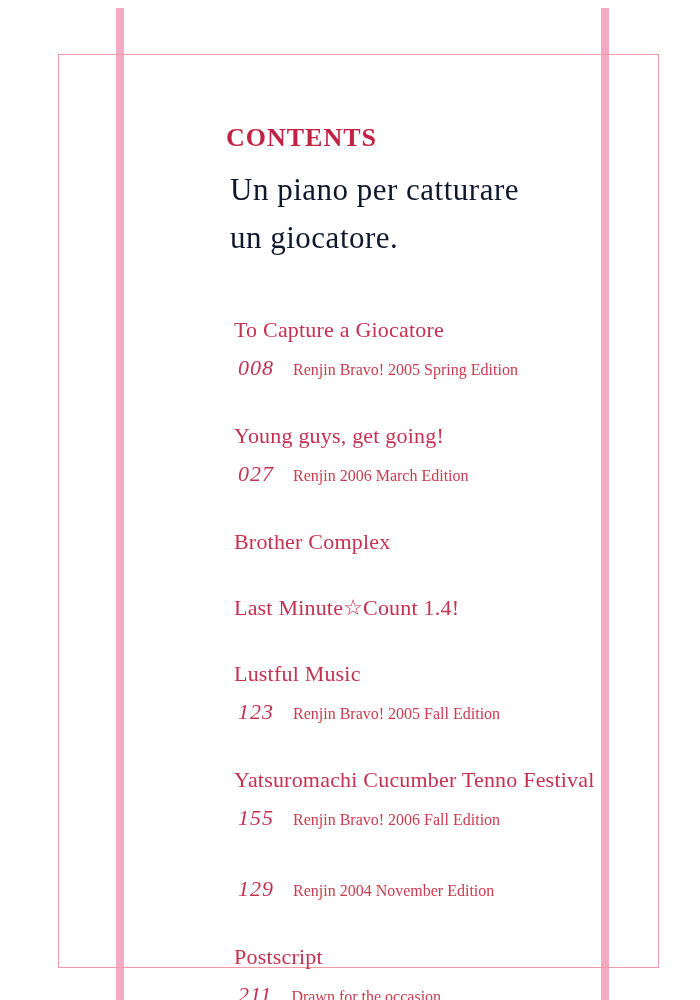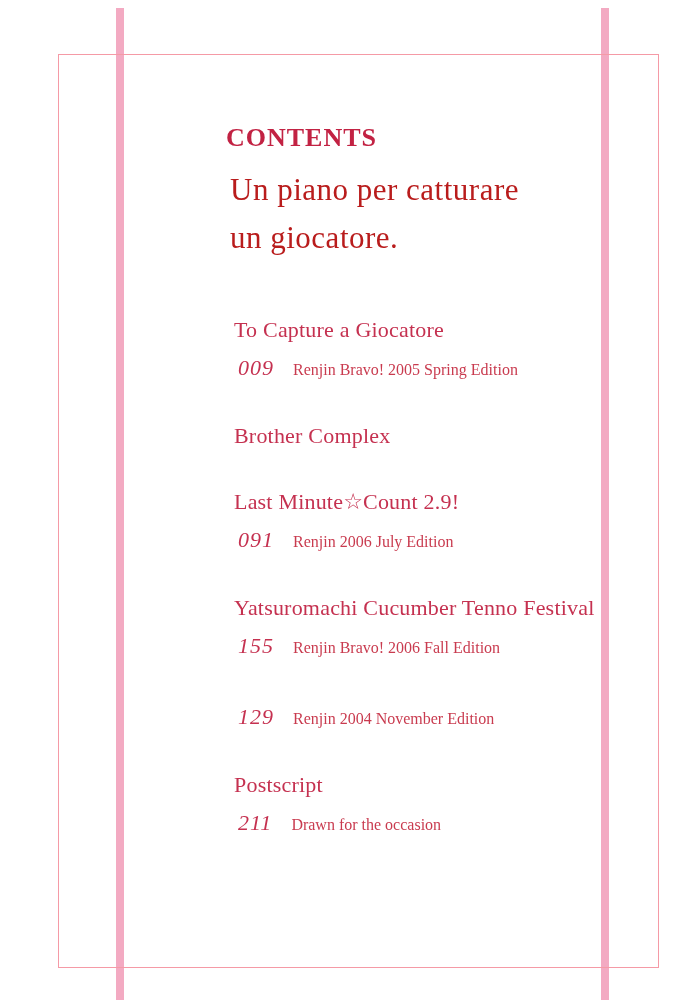--- a/index.html
+++ b/index.html
@@ -42,21 +42,21 @@
     font-size: 26px;
     line-height: 32px;
     font-weight: bold;
     letter-spacing: 1px;
     color: #c22243;
   }
   .subtitle {
     margin-top: 4px;
     font-size: 31px;
     line-height: 40px;
-    color: #b91c1c;
+    color: #0f172a;
     letter-spacing: 0.5px;
   }
   .toc {
     list-style: none;
     margin-top: 38px;
   }
   .toc li { margin-bottom: 23px; }
   .entry-title {
     font-size: 22px;
     line-height: 27px;
@@ -93,32 +93,42 @@
     <div class="heading">CONTENTS</div>
     <div class="subtitle">
       <div>Un piano per catturare</div>
       <div>un giocatore.</div>
     </div>
 
     <ul class="toc">
       <li>
         <div class="entry-title">To Capture a Giocatore</div>
         <div class="entry-meta">
-          <span class="entry-num">009</span>
+          <span class="entry-num">008</span>
           <span class="entry-src">Renjin Bravo! 2005 Spring Edition</span>
+        </div>
+      </li>
+      <li>
+        <div class="entry-title">Young guys, get going!</div>
+        <div class="entry-meta">
+          <span class="entry-num">027</span>
+          <span class="entry-src">Renjin 2006 March Edition</span>
         </div>
       </li>
       <li>
         <div class="entry-title">Brother Complex</div>
       </li>
       <li>
-        <div class="entry-title">Last Minute☆Count 2.9!</div>
+        <div class="entry-title">Last Minute☆Count 1.4!</div>
+      </li>
+      <li>
+        <div class="entry-title">Lustful Music</div>
         <div class="entry-meta">
-          <span class="entry-num">091</span>
-          <span class="entry-src">Renjin 2006 July Edition</span>
+          <span class="entry-num">123</span>
+          <span class="entry-src">Renjin Bravo! 2005 Fall Edition</span>
         </div>
       </li>
       <li>
         <div class="entry-title">Yatsuromachi Cucumber Tenno Festival</div>
         <div class="entry-meta">
           <span class="entry-num">155</span>
           <span class="entry-src">Renjin Bravo! 2006 Fall Edition</span>
         </div>
       </li>
       <li>

